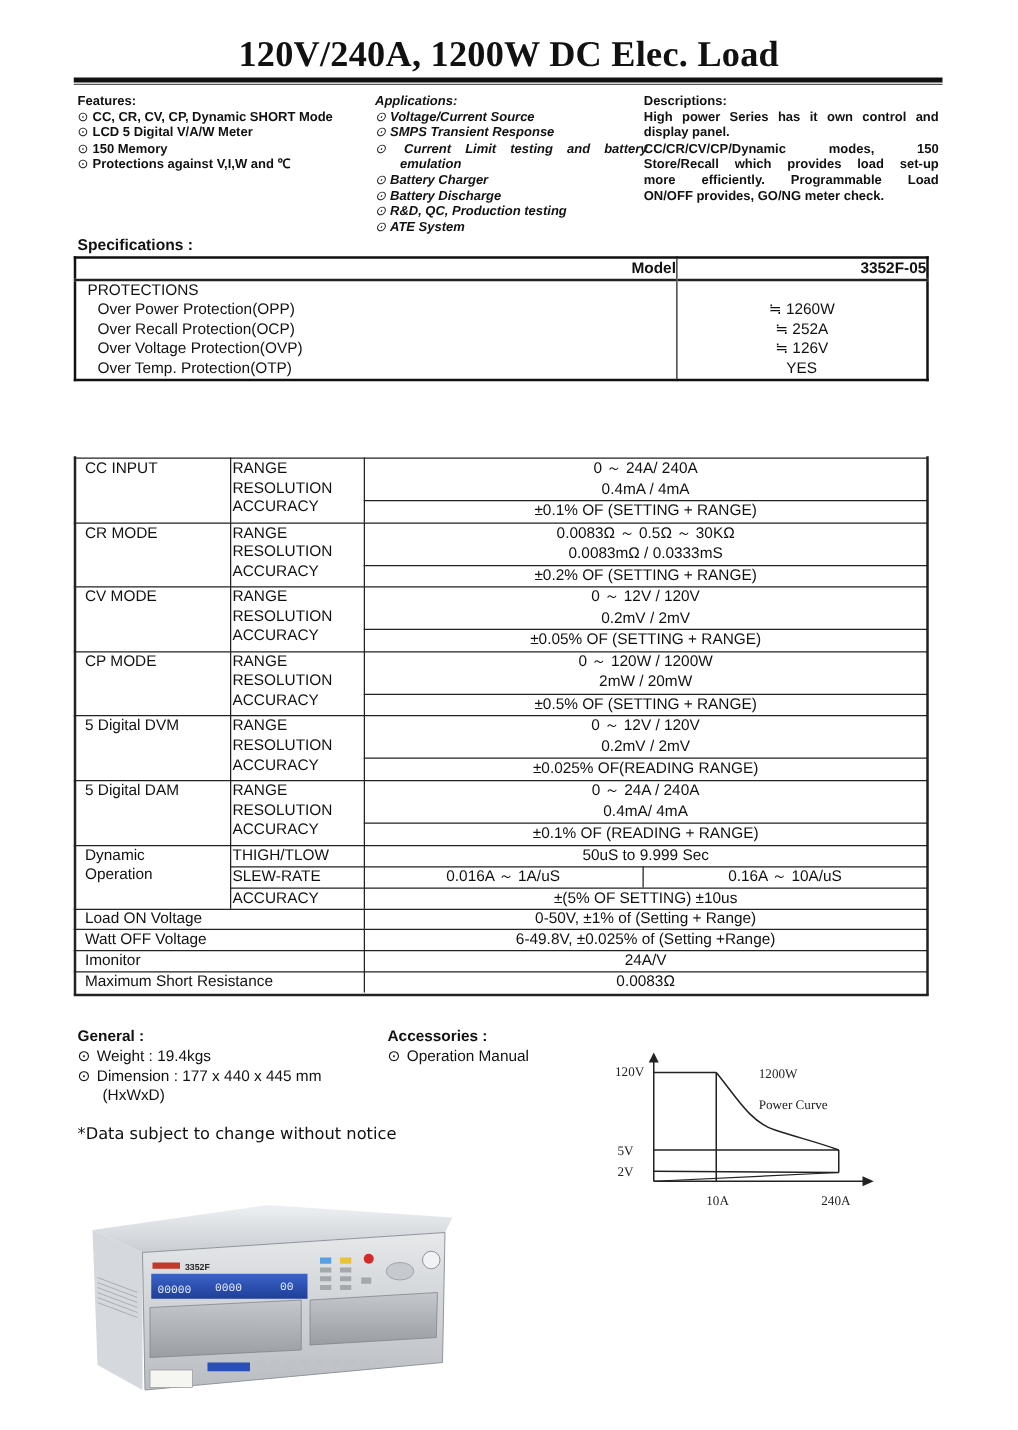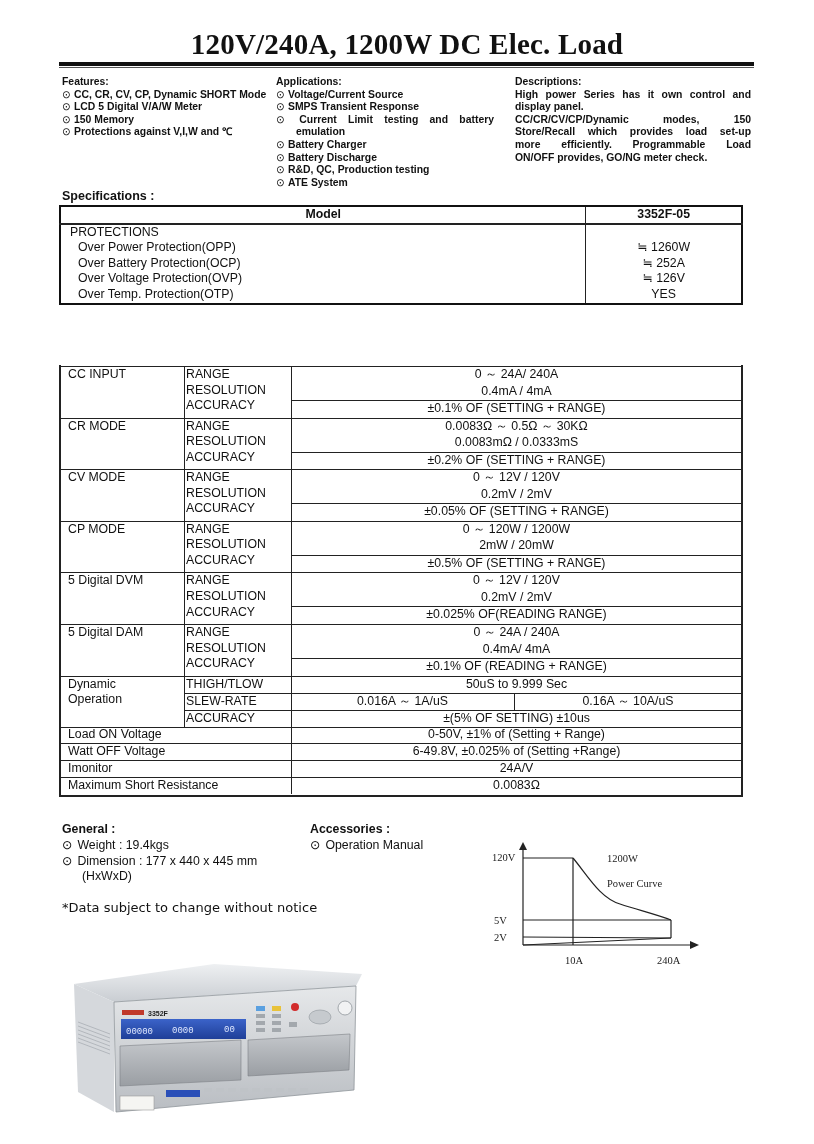--- a/index.html
+++ b/index.html
@@ -12,35 +12,35 @@
   }
   .rule { position: absolute; left: 59px; width: 695px; background: #111; }
   .rule.thick { top: 62px; height: 4px; }
   .rule.thin { top: 67px; height: 1px; background: #555; }
 
   .col { position: absolute; font-size: 10.4px; font-weight: bold; line-height: 12.6px; }
   .col .hd { font-weight: bold; }
   .col .it { white-space: nowrap; }
   .bul { display: inline-block; width: 12px; font-weight: normal; }
   .features { left: 62px; top: 76px; width: 225px; }
-  .apps { left: 276px; top: 76px; width: 218px; }
+  .apps { left: 300px; top: 76px; width: 218px; font-style: italic; }
   .apps .just { text-align: justify; text-align-last: justify; white-space: normal; }
   .apps .indent { padding-left: 20px; }
   .desc { left: 515px; top: 76px; width: 236px; text-align: justify; }
   .desc .jl { text-align: justify; text-align-last: justify; }
 
   .spec-title { position: absolute; left: 62px; top: 189px; font-size: 12.5px; font-weight: bold; }
 
   table.spec {
     position: absolute; left: 59px; top: 205px; width: 684px;
     border-collapse: collapse; font-size: 12.3px; line-height: 15.6px;
     border: 2px solid #111;
   }
   table.spec td { border: 1px solid #222; vertical-align: top; padding: 0 0 0 0; }
-  table.spec .hdr td { font-weight: bold; text-align: center; height: 17px; border-bottom: 2px solid #222; }
+  table.spec .hdr td { font-weight: bold; text-align: right; height: 17px; border-bottom: 2px solid #222; padding-left: 22px; }
   .c3 { text-align: center; }
 
   .general { position: absolute; left: 62px; top: 822px; font-size: 12.3px; line-height: 15.8px; }
   .general .hd, .acc .hd { font-weight: bold; }
   .general .ind { padding-left: 20px; }
   .acc { position: absolute; left: 310px; top: 822px; font-size: 12.3px; line-height: 15.8px; }
   .notice { position: absolute; left: 62px; top: 900px; font-family: "DejaVu Sans", sans-serif; font-size: 13px; }
 
   svg.curve { position: absolute; left: 470px; top: 840px; }
   svg.curve text { font-family: "Liberation Serif", serif; font-size: 10.5px; fill: #222; }
@@ -89,21 +89,21 @@
 <table class="spec">
   <tbody>
       <tr class="hdr">
     <td colspan="2">Model</td>
     <td colspan="2">3352F-05</td>
   </tr>
   <tr class="sect">
     <td colspan="2" style="padding-left:9px;">
       <div>PROTECTIONS</div>
       <div style="padding-left:8px">Over Power Protection(OPP)</div>
-      <div style="padding-left:8px">Over Battery Protection(OCP)</div>
+      <div style="padding-left:8px">Over Recall Protection(OCP)</div>
       <div style="padding-left:8px">Over Voltage Protection(OVP)</div>
       <div style="padding-left:8px">Over Temp. Protection(OTP)</div>
     </td>
     <td colspan="2" class="c3">
       <div>&nbsp;</div>
       <div>≒ 1260W</div>
       <div>≒ 252A</div>
       <div>≒ 126V</div>
       <div>YES</div>
     </td>

